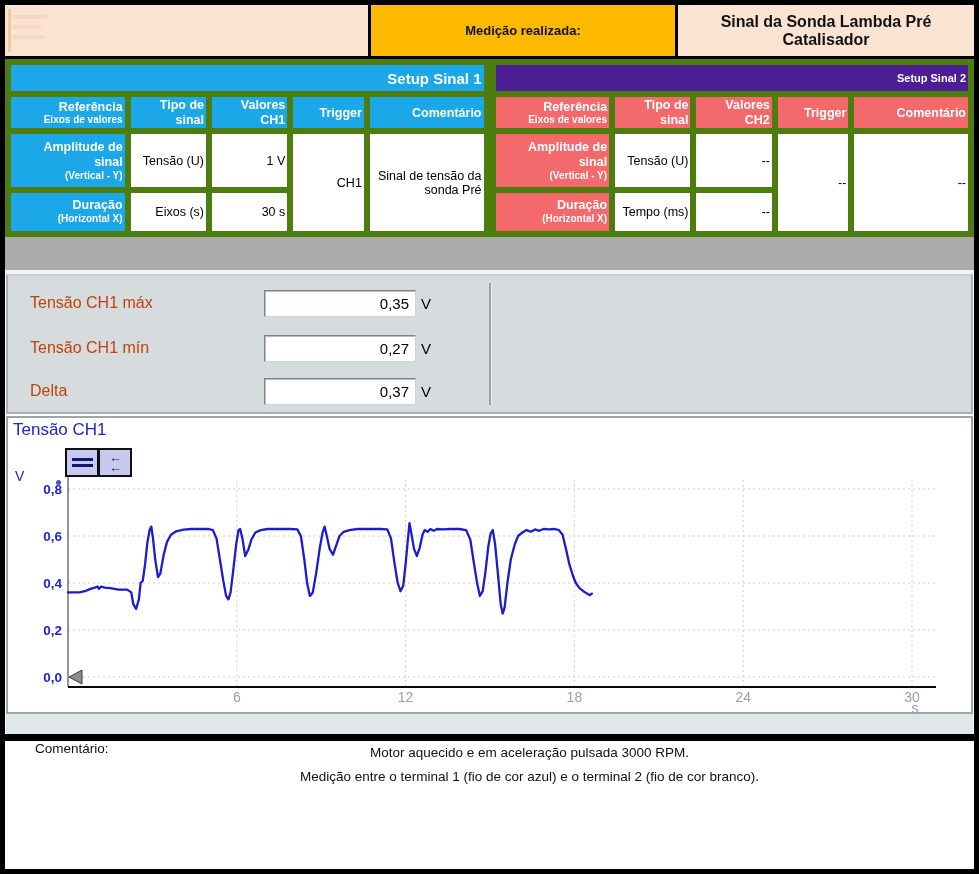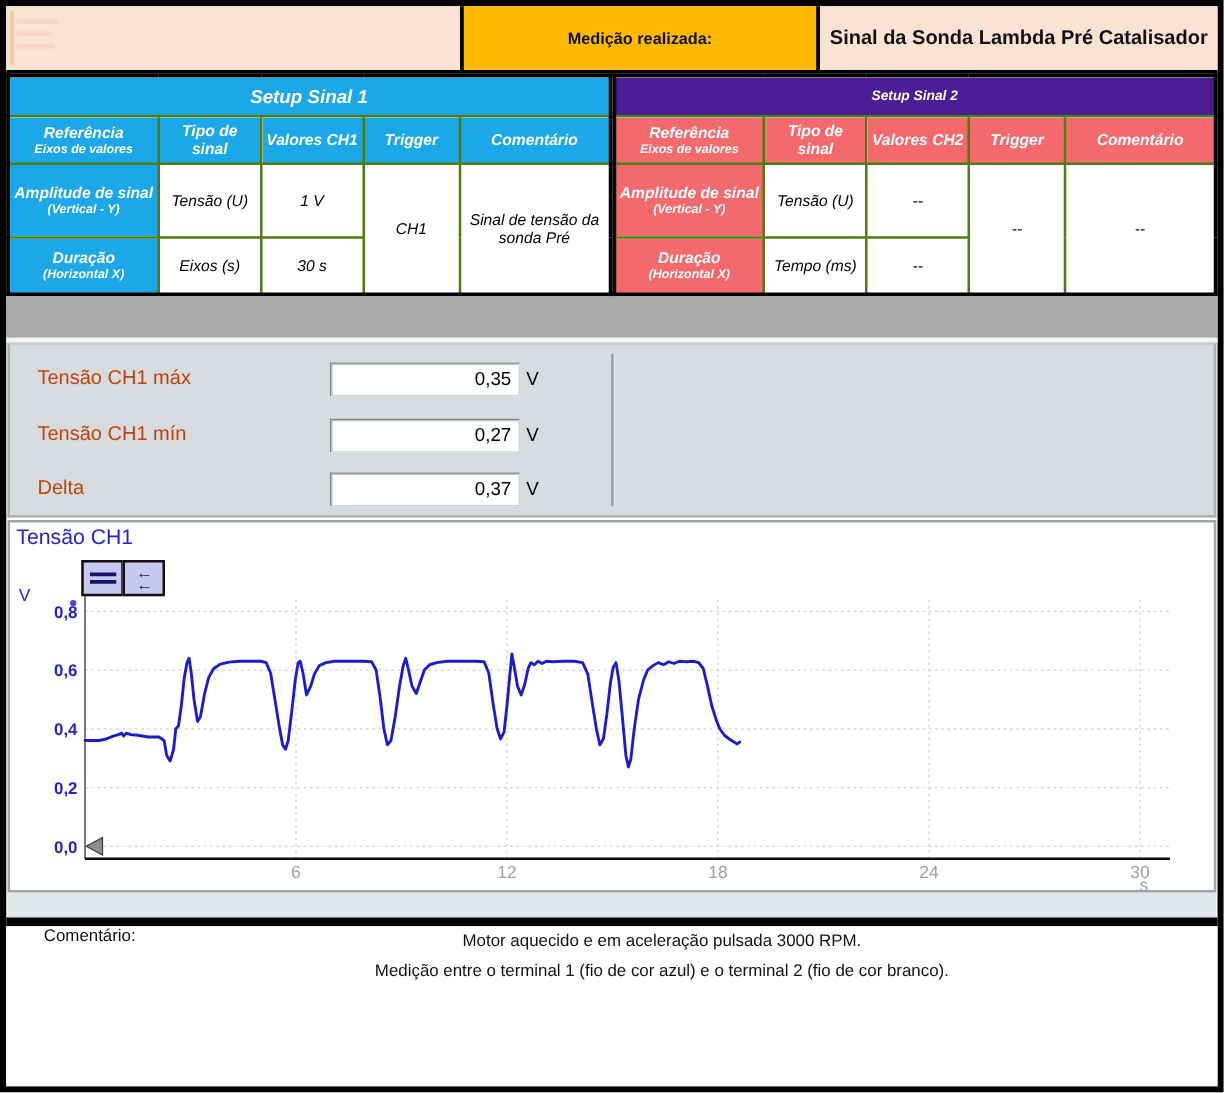--- a/index.html
+++ b/index.html
@@ -4,29 +4,29 @@
 <style>
   * { margin:0; padding:0; box-sizing:border-box; }
   html,body { width:979px; height:874px; background:#fff; font-family:"Liberation Sans", sans-serif; }
   .frame { width:979px; height:874px; border:5px solid #000; background:#fff; display:flex; flex-direction:column; }
 
   
   .hdr { display:flex; height:54px; border-bottom:3px solid #000; }
   .hdr-logo { width:363px; background:#FBE3D4; position:relative; overflow:hidden; }
   .hdr-logo .wm-v { position:absolute; left:3px; top:4px; bottom:4px; width:3px; background:#E8B86C; opacity:.55; }
   .wm-h { position:absolute; left:8px; height:4px; width:34px; background:#F5C9C0; opacity:.5; }
-  .hdr-measure { width:288px; background:#FDB900; border-left:3px solid #000; border-right:3px solid #000;
+  .hdr-measure { width:310px; background:#FDB900; border-left:3px solid #000; border-right:3px solid #000;
                  display:flex; align-items:center; justify-content:center; font-size:13px; font-weight:bold; color:#111; }
   .hdr-title { flex:1; background:#FBE3D4; display:flex; align-items:center; justify-content:center;
                font-size:16px; font-weight:bold; color:#111; text-align:center; padding:0 6px; }
 
   
   .tables { display:flex; height:178px; }
   table.setup { width:50%; border-collapse:collapse; table-layout:fixed; border:3px solid #000; }
-  table.setup th, table.setup td { border:2px solid #4d7c0f; text-align:center; vertical-align:middle; padding:1px 2px; overflow:hidden;font-style:italic; }
+  table.setup th, table.setup td { border:6px solid #4d7c0f; text-align:right; vertical-align:middle; padding:1px 2px; overflow:hidden; }
   .cap1 { background:#1BA7E8; color:#fff; font-size:15px; font-weight:bold; height:32px; }
   .cap2 { background:#4c1d95; color:#fff; font-size:11px; font-weight:bold; height:32px; }
   tr.colhdr { height:37px; }
   .colhdr th { color:#fff; font-size:12.5px; font-weight:bold; line-height:1.15; }
   .t1 .colhdr th { background:#1BA7E8; }
   .t2 .colhdr th { background:#F4696B; }
   .sub { display:block; font-size:10px; font-weight:bold; }
   tr.r1 { height:58px; } tr.r2 { height:44px; }
   td.rowhead { color:#fff; font-size:12.5px; font-weight:bold; line-height:1.2; }
   .t1 td.rowhead { background:#1BA7E8; } .t2 td.rowhead { background:#F4696B; }

